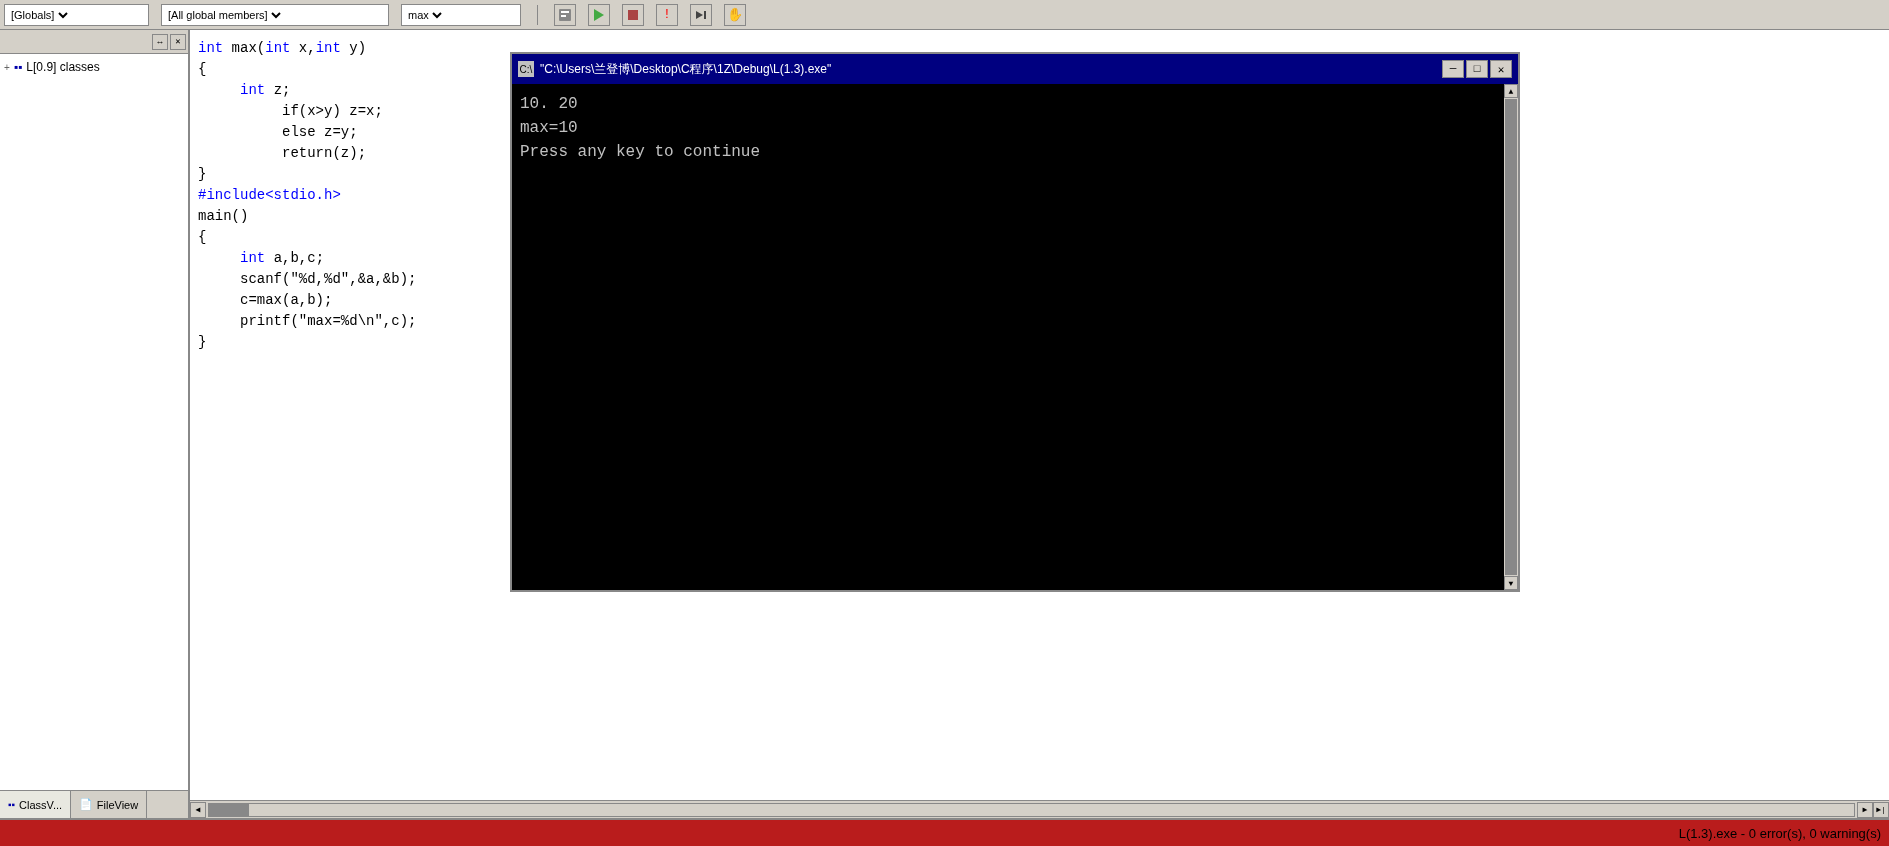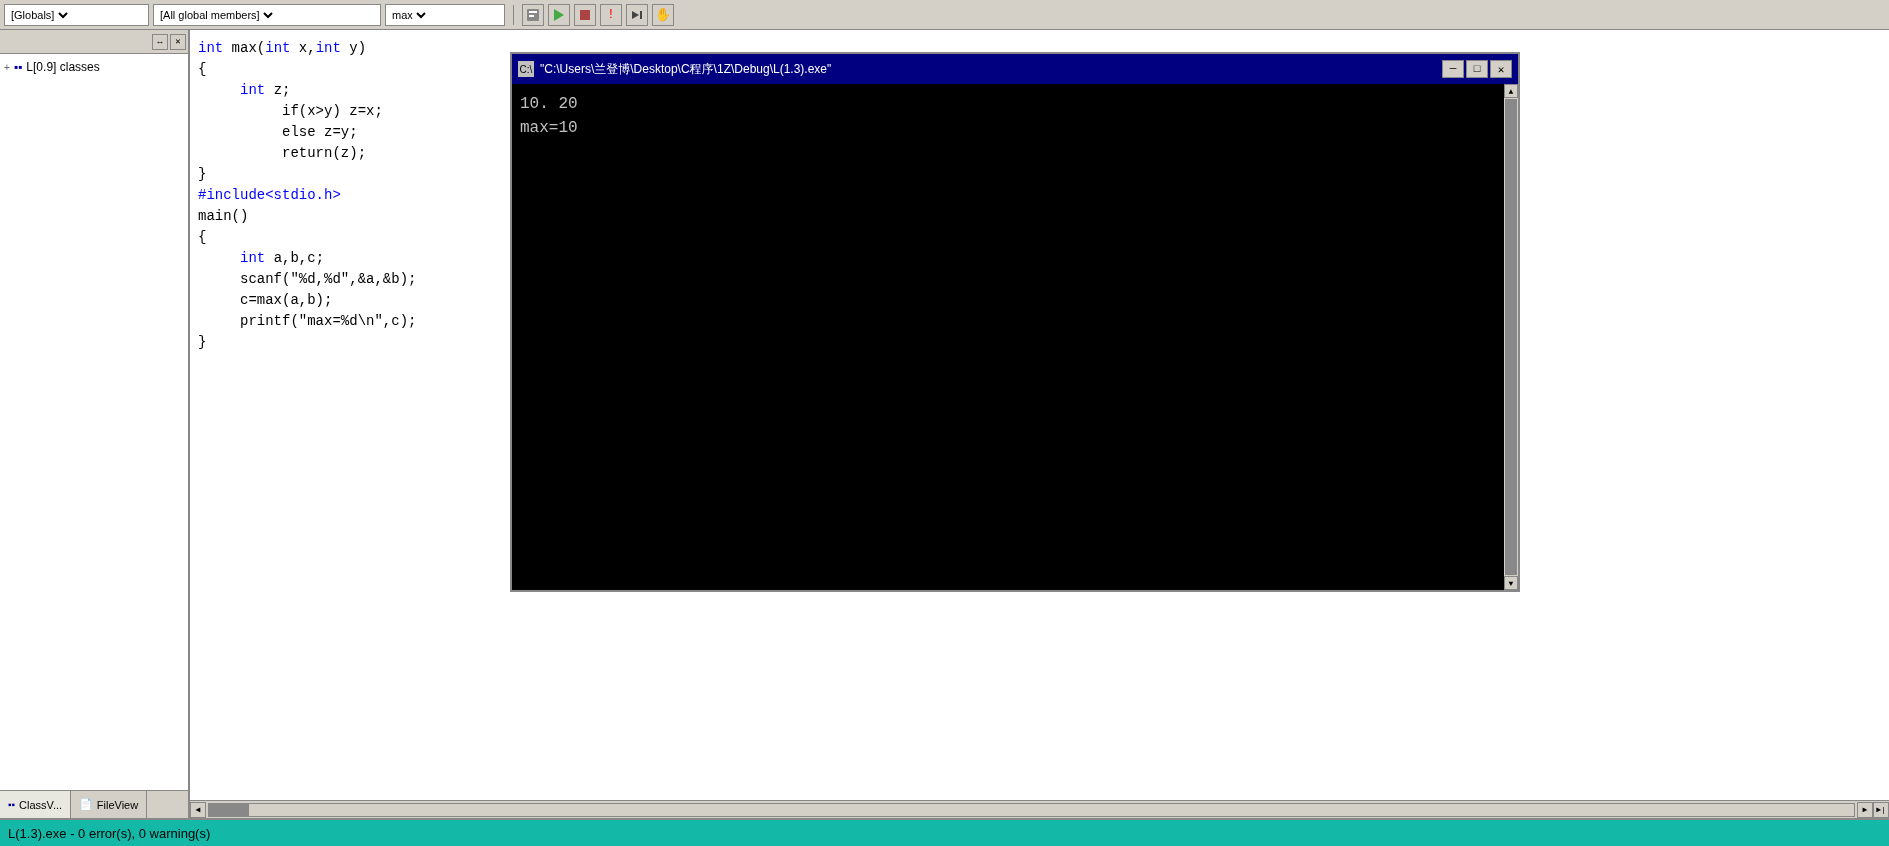--- a/index.html
+++ b/index.html
@@ -22,21 +22,21 @@
     }
 
     
     .toolbar {
       height: 30px;
       background: #d4d0c8;
       display: flex;
       align-items: center;
       padding: 2px 4px;
       border-bottom: 1px solid #888;
-      gap: 4px;
+      gap: 12px;
     }
 
     .toolbar-dropdown {
       height: 22px;
       background: white;
       border: 1px solid #888;
       font-size: 11px;
       font-family: Arial, sans-serif;
       display: flex;
       align-items: center;
@@ -199,27 +199,28 @@
       display: flex;
       align-items: center;
       justify-content: center;
       font-size: 8px;
       cursor: pointer;
     }
 
     
     .status-bar {
       height: 28px;
-      background: #14b8a6;
+      background: #b91c1c;
       border-top: 2px solid #888;
       display: flex;
       align-items: center;
       padding: 0 8px;
       font-size: 13px;
       font-family: Arial, sans-serif;
+      justify-content: flex-end;
     }
 
     
     .console-window {
       position: absolute;
       top: 52px;
       left: 510px;
       width: 1010px;
       height: 540px;
       background: #000000;
@@ -440,20 +441,21 @@
     <div class="console-controls">
       <div class="console-btn">─</div>
       <div class="console-btn">□</div>
       <div class="console-btn">✕</div>
     </div>
   </div>
   <div class="console-content-area">
     <div class="console-body" id="console-output">
     <div style="white-space: pre; line-height: 1.5;">10. 20</div>
         <div style="white-space: pre; line-height: 1.5;">max=10</div>
+        <div style="white-space: pre; line-height: 1.5;">Press any key to continue</div>
       </div>
     <div class="console-scrollbar">
       <div class="console-scroll-btn">▲</div>
       <div class="console-scroll-thumb"></div>
       <div class="console-scroll-btn">▼</div>
     </div>
   </div>
 </div>
 
 </body></html>

